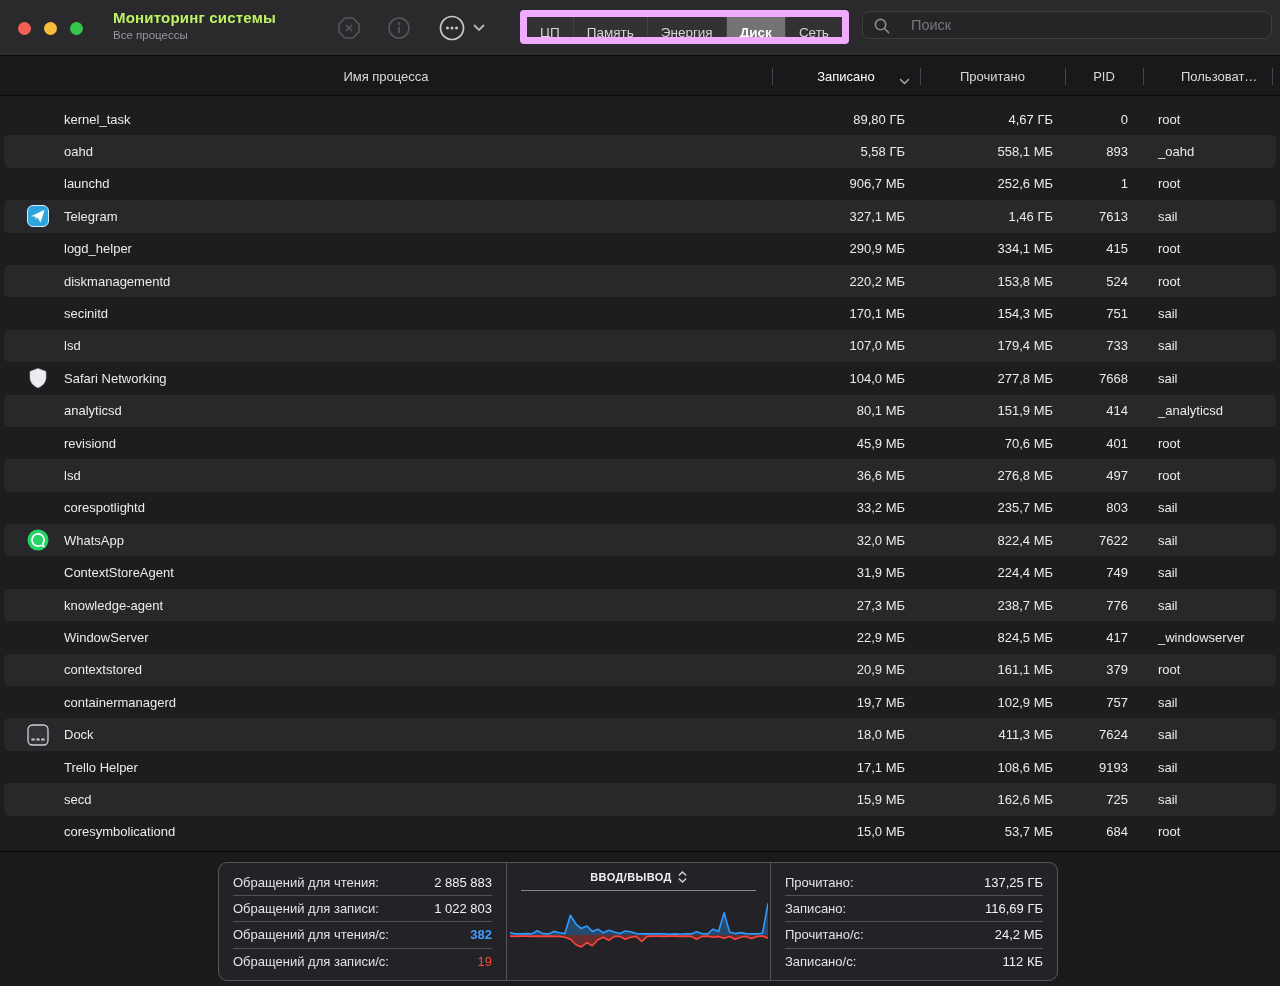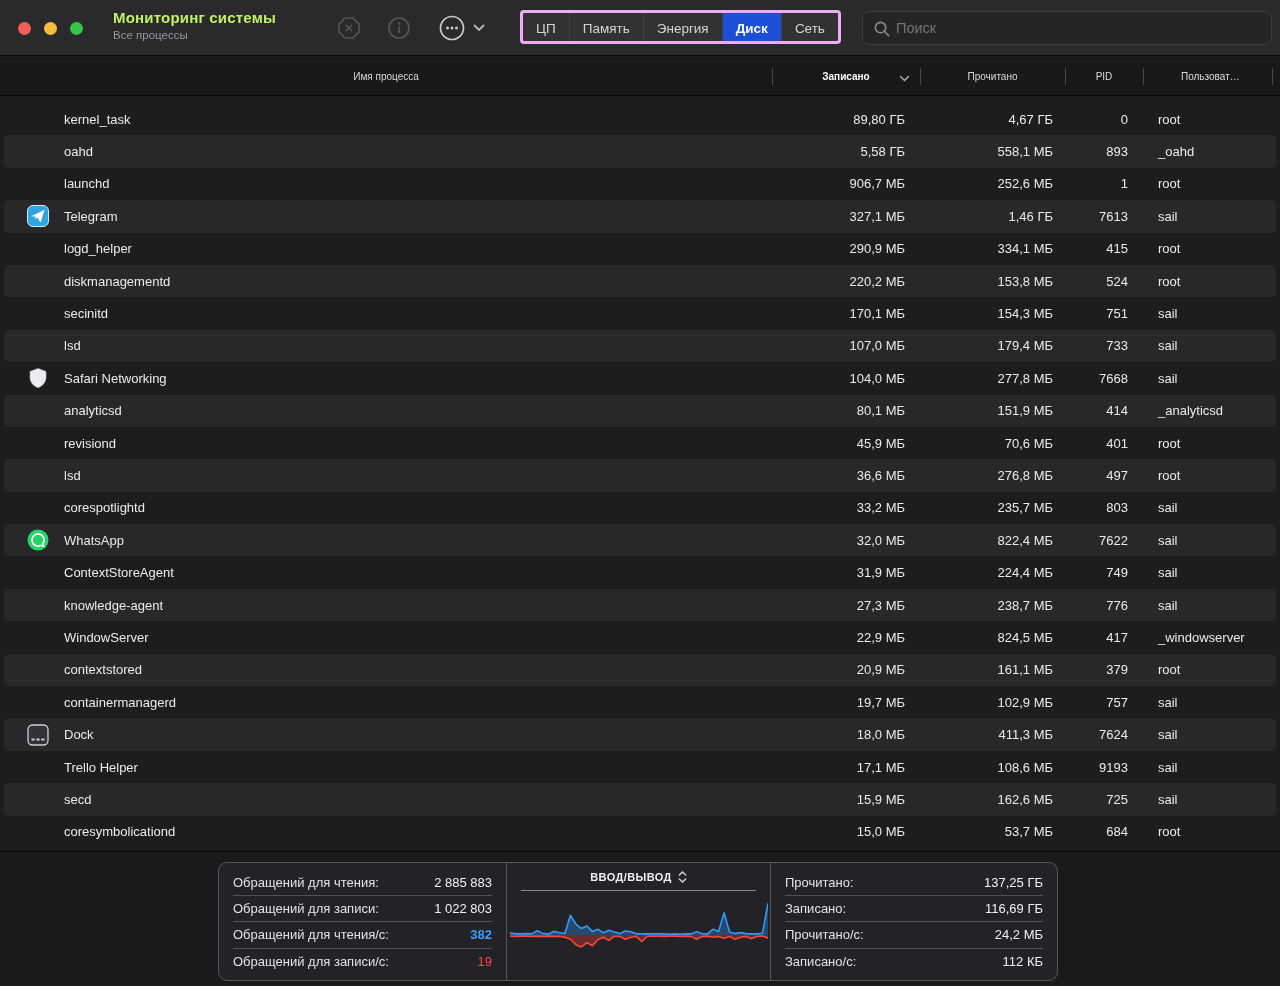--- a/index.html
+++ b/index.html
@@ -14,38 +14,38 @@
     background:#2a2a2c; border-bottom:1px solid #0a0a0a; }
   .traffic{ position:absolute; left:18px; top:22px; display:flex; gap:13px; }
   .light{ width:13px; height:13px; border-radius:50%; }
   .title-block{ position:absolute; left:113px; top:9px; }
   .tb-title{ font-size:15px; font-weight:bold; color:#bef264; letter-spacing:.2px; }
   .tb-sub{ font-size:11.5px; color:#98989d; margin-top:3px; }
   .icon-btn{ position:absolute; top:16px; width:24px; height:24px; cursor:default; }
   .icon-btn svg{ display:block; }
   .more-wrap{ position:absolute; left:438px; top:14px; display:flex; align-items:center; gap:7px; }
   .tabs{ position:absolute; left:520px; top:10px; height:34px; display:flex;
-    border:3px solid #f0abfc; border-radius:4px; overflow:hidden; background:#323234; }
+    border:7px solid #f0abfc; border-radius:4px; overflow:hidden; background:#323234; }
   .tab{ padding:0 13px; line-height:32px; font-size:13.5px; color:#d6d6d8;
     border-left:1px solid #414144; white-space:nowrap; }
   .tab:first-child{ border-left:none; }
-  .tab.active{ background:#1d4ed8; color:#ffffff; font-weight:bold; }
-  .search{ position:absolute; left:862px; top:11px; width:410px; height:34px;
+  .tab.active{ background:#737373; color:#ffffff; font-weight:bold; }
+  .search{ position:absolute; left:862px; top:11px; width:410px; height:28px;
     background:#252527; border:1px solid #3e3e41; border-radius:8px;
-    display:flex; align-items:center; padding:0 10px; gap:6px; }
+    display:flex; align-items:center; padding:0 10px; gap:21px; }
   .search input{ flex:1; background:transparent; border:none; outline:none;
     color:#e8e8e8; font-size:14.5px; font-family:"Liberation Sans",sans-serif; }
   .search input::placeholder{ color:#76767a; }
   
   .thead{ position:absolute; left:0; top:57px; width:1280px; height:39px;
     background:#19191b; border-bottom:1px solid #0a0a0a; }
   .th{ position:absolute; top:0; height:39px; display:flex; align-items:center;
-    justify-content:center; color:#d9d9db; font-size:10px; }
+    justify-content:center; color:#d9d9db; font-size:13px; }
   .th-name{ left:0; width:772px; }
-  .th-written{ left:772px; width:148px; font-weight:bold; color:#fff; }
+  .th-written{ left:772px; width:148px; font-weight:normal; color:#fff; }
   .th-read{ left:920px; width:145px; }
   .th-pid{ left:1065px; width:78px; }
   .th-user{ left:1143px; width:129px; justify-content:flex-start; padding-left:15px;margin-left:23px; }
   .hdiv{ position:absolute; top:11px; width:1px; height:17px; background:#47474b; }
   .sort-chev{ position:absolute; right:10px; top:16px; }
   
   .tbody{ position:absolute; left:0; top:96px; width:1280px; height:755px;
     padding-top:7px; overflow:hidden; }
   .row{ height:32.4px; margin:0 4px; border-radius:5px;
     display:grid; grid-template-columns:768px 148px 145px 78px 1fr;

